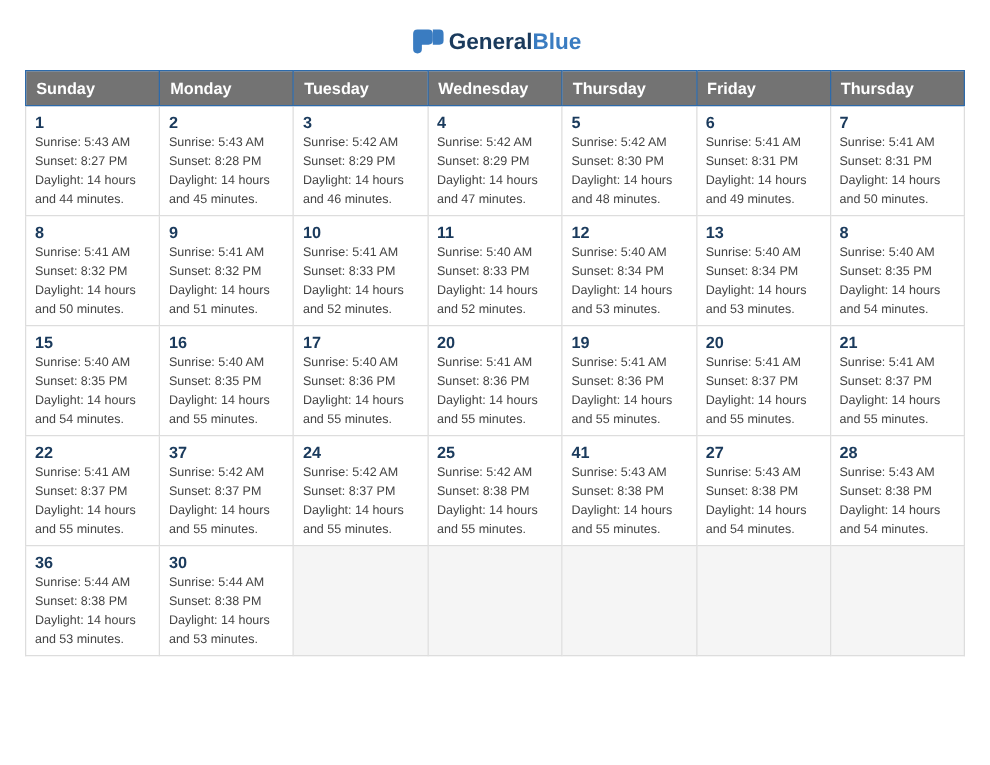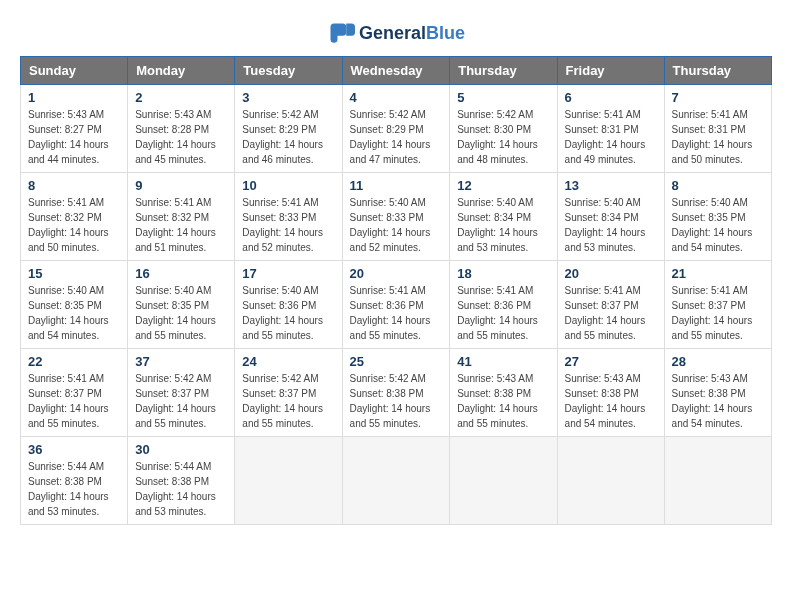--- a/index.html
+++ b/index.html
@@ -190,21 +190,21 @@
         </td>
         <td>
           <span class="day-number">17</span>
           <div class="day-info">Sunrise: 5:40 AM<br>Sunset: 8:36 PM<br>Daylight: 14 hours<br>and 55 minutes.</div>
         </td>
         <td>
           <span class="day-number">20</span>
           <div class="day-info">Sunrise: 5:41 AM<br>Sunset: 8:36 PM<br>Daylight: 14 hours<br>and 55 minutes.</div>
         </td>
         <td>
-          <span class="day-number">18</span>
+          <span class="day-number">19</span>
           <div class="day-info">Sunrise: 5:41 AM<br>Sunset: 8:36 PM<br>Daylight: 14 hours<br>and 55 minutes.</div>
         </td>
         <td>
           <span class="day-number">20</span>
           <div class="day-info">Sunrise: 5:41 AM<br>Sunset: 8:37 PM<br>Daylight: 14 hours<br>and 55 minutes.</div>
         </td>
         <td>
           <span class="day-number">21</span>
           <div class="day-info">Sunrise: 5:41 AM<br>Sunset: 8:37 PM<br>Daylight: 14 hours<br>and 55 minutes.</div>
         </td>

